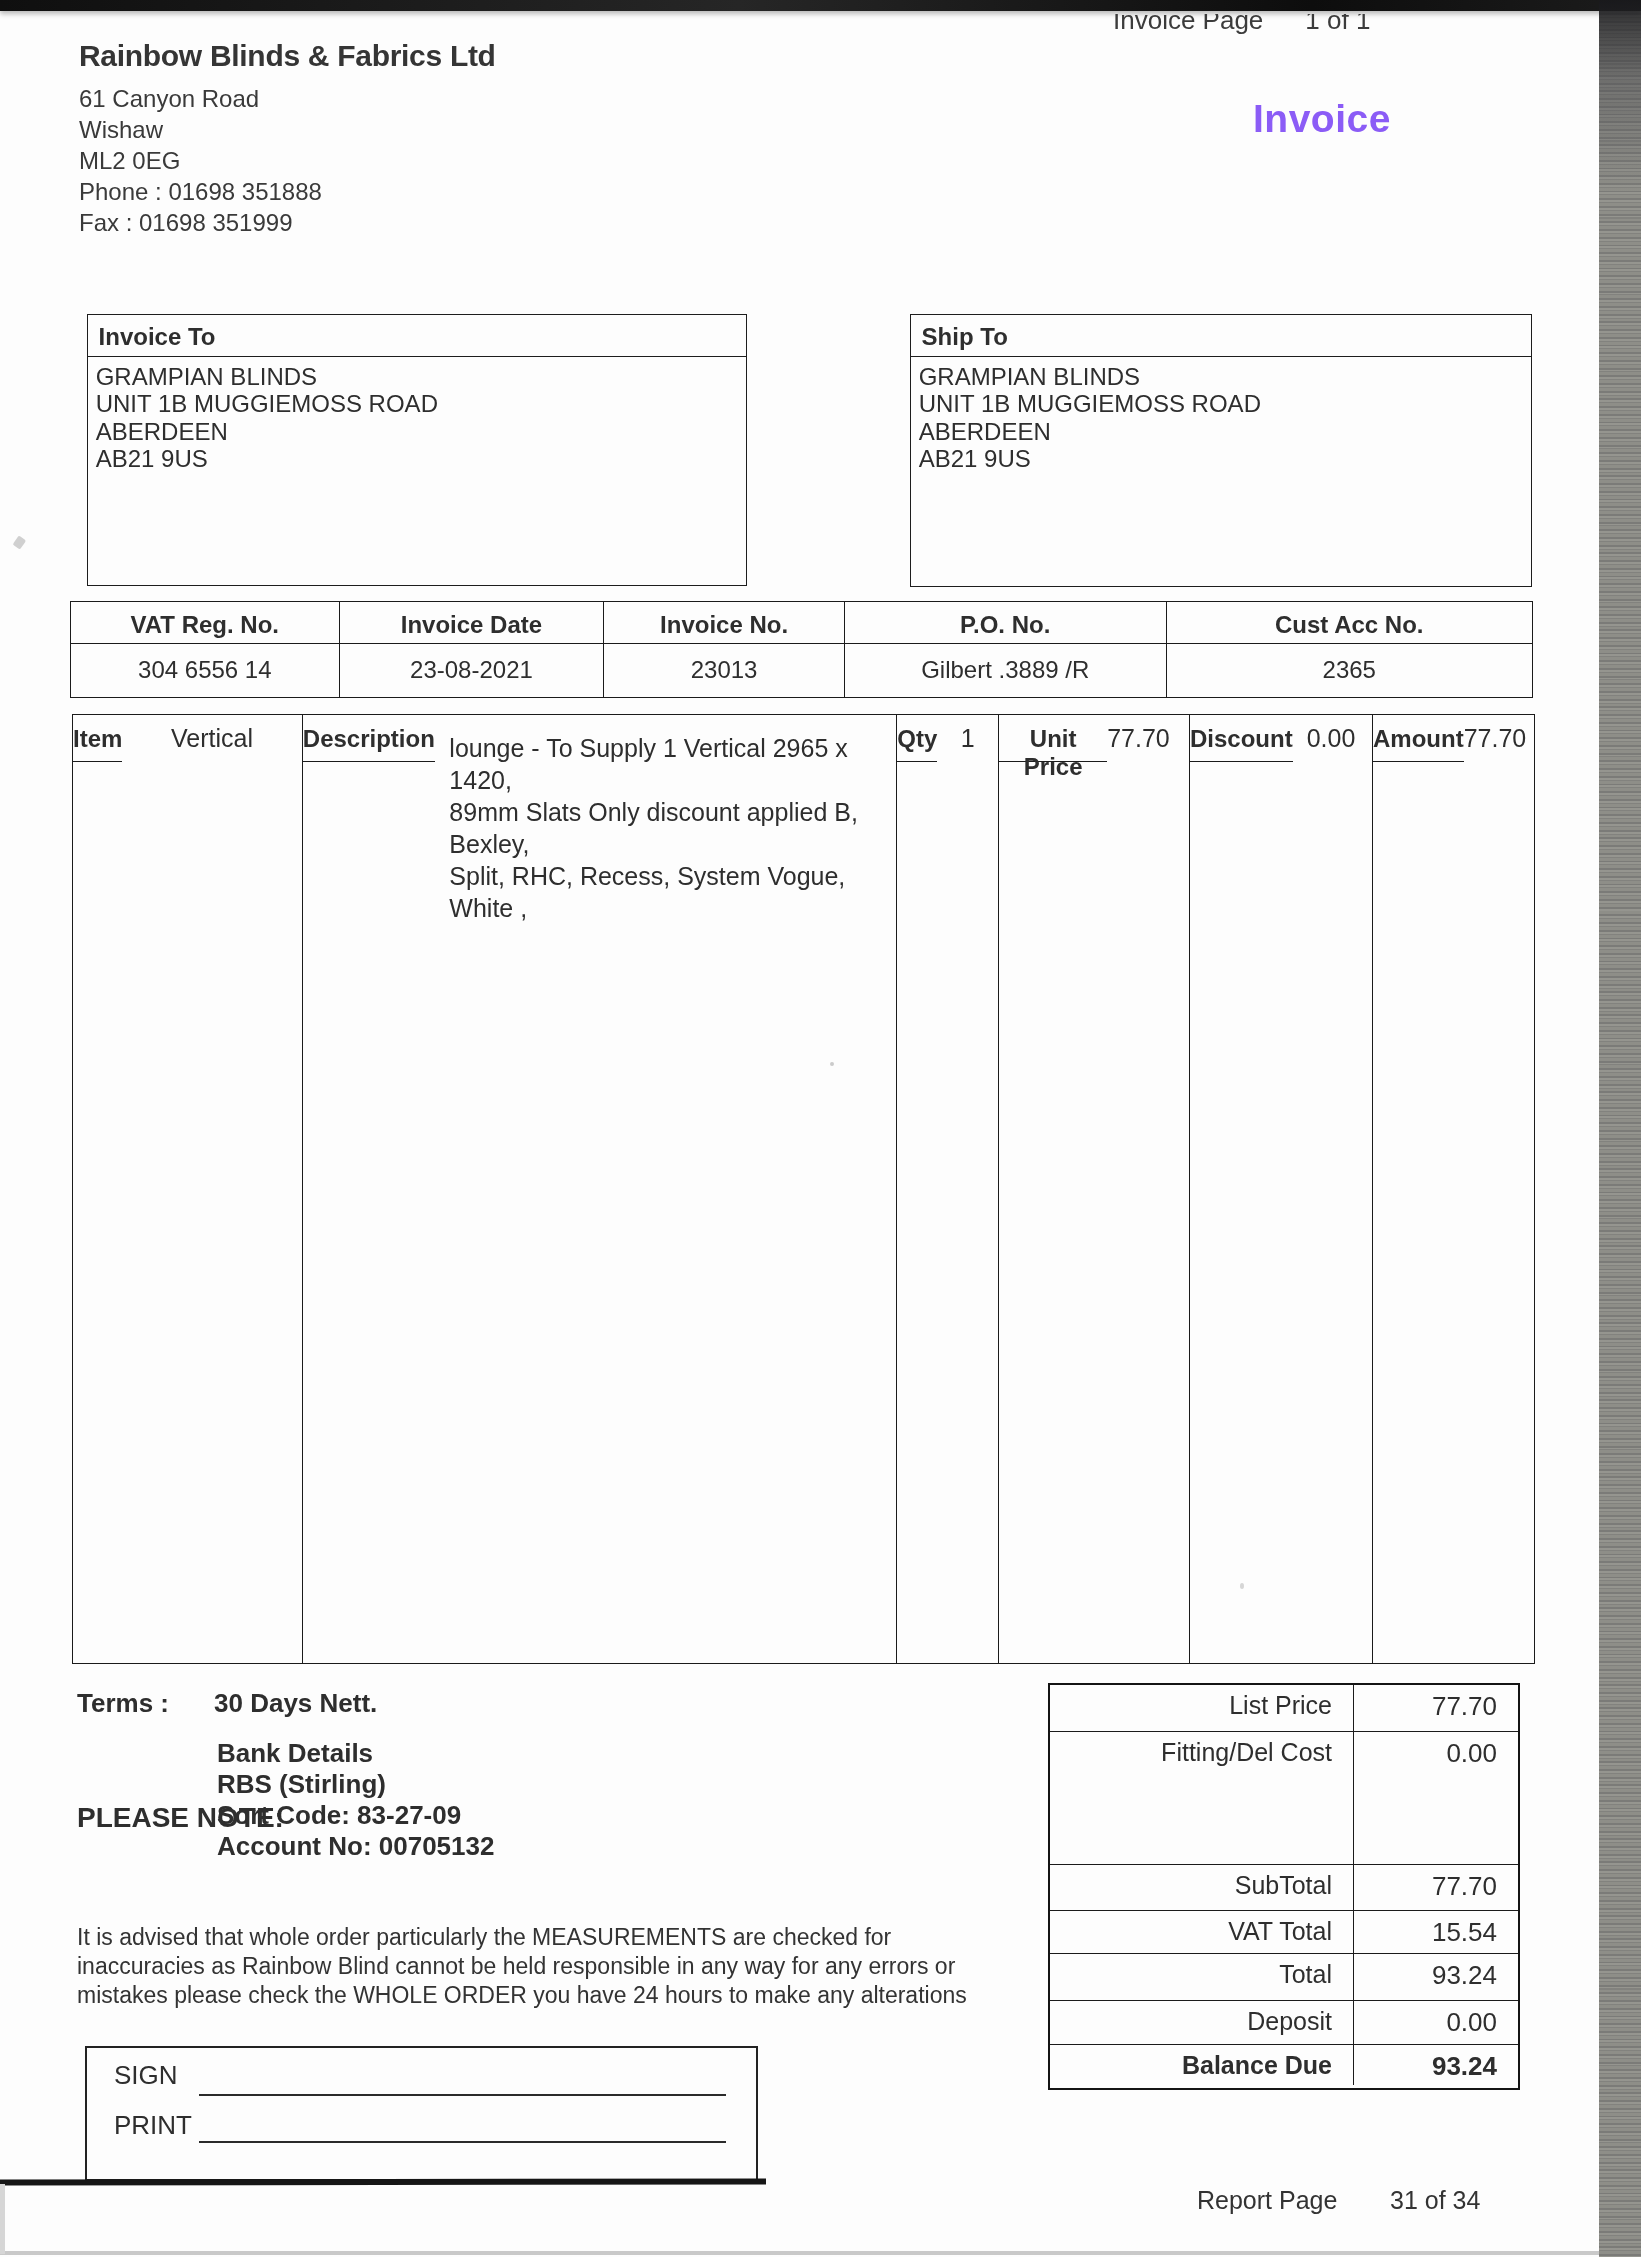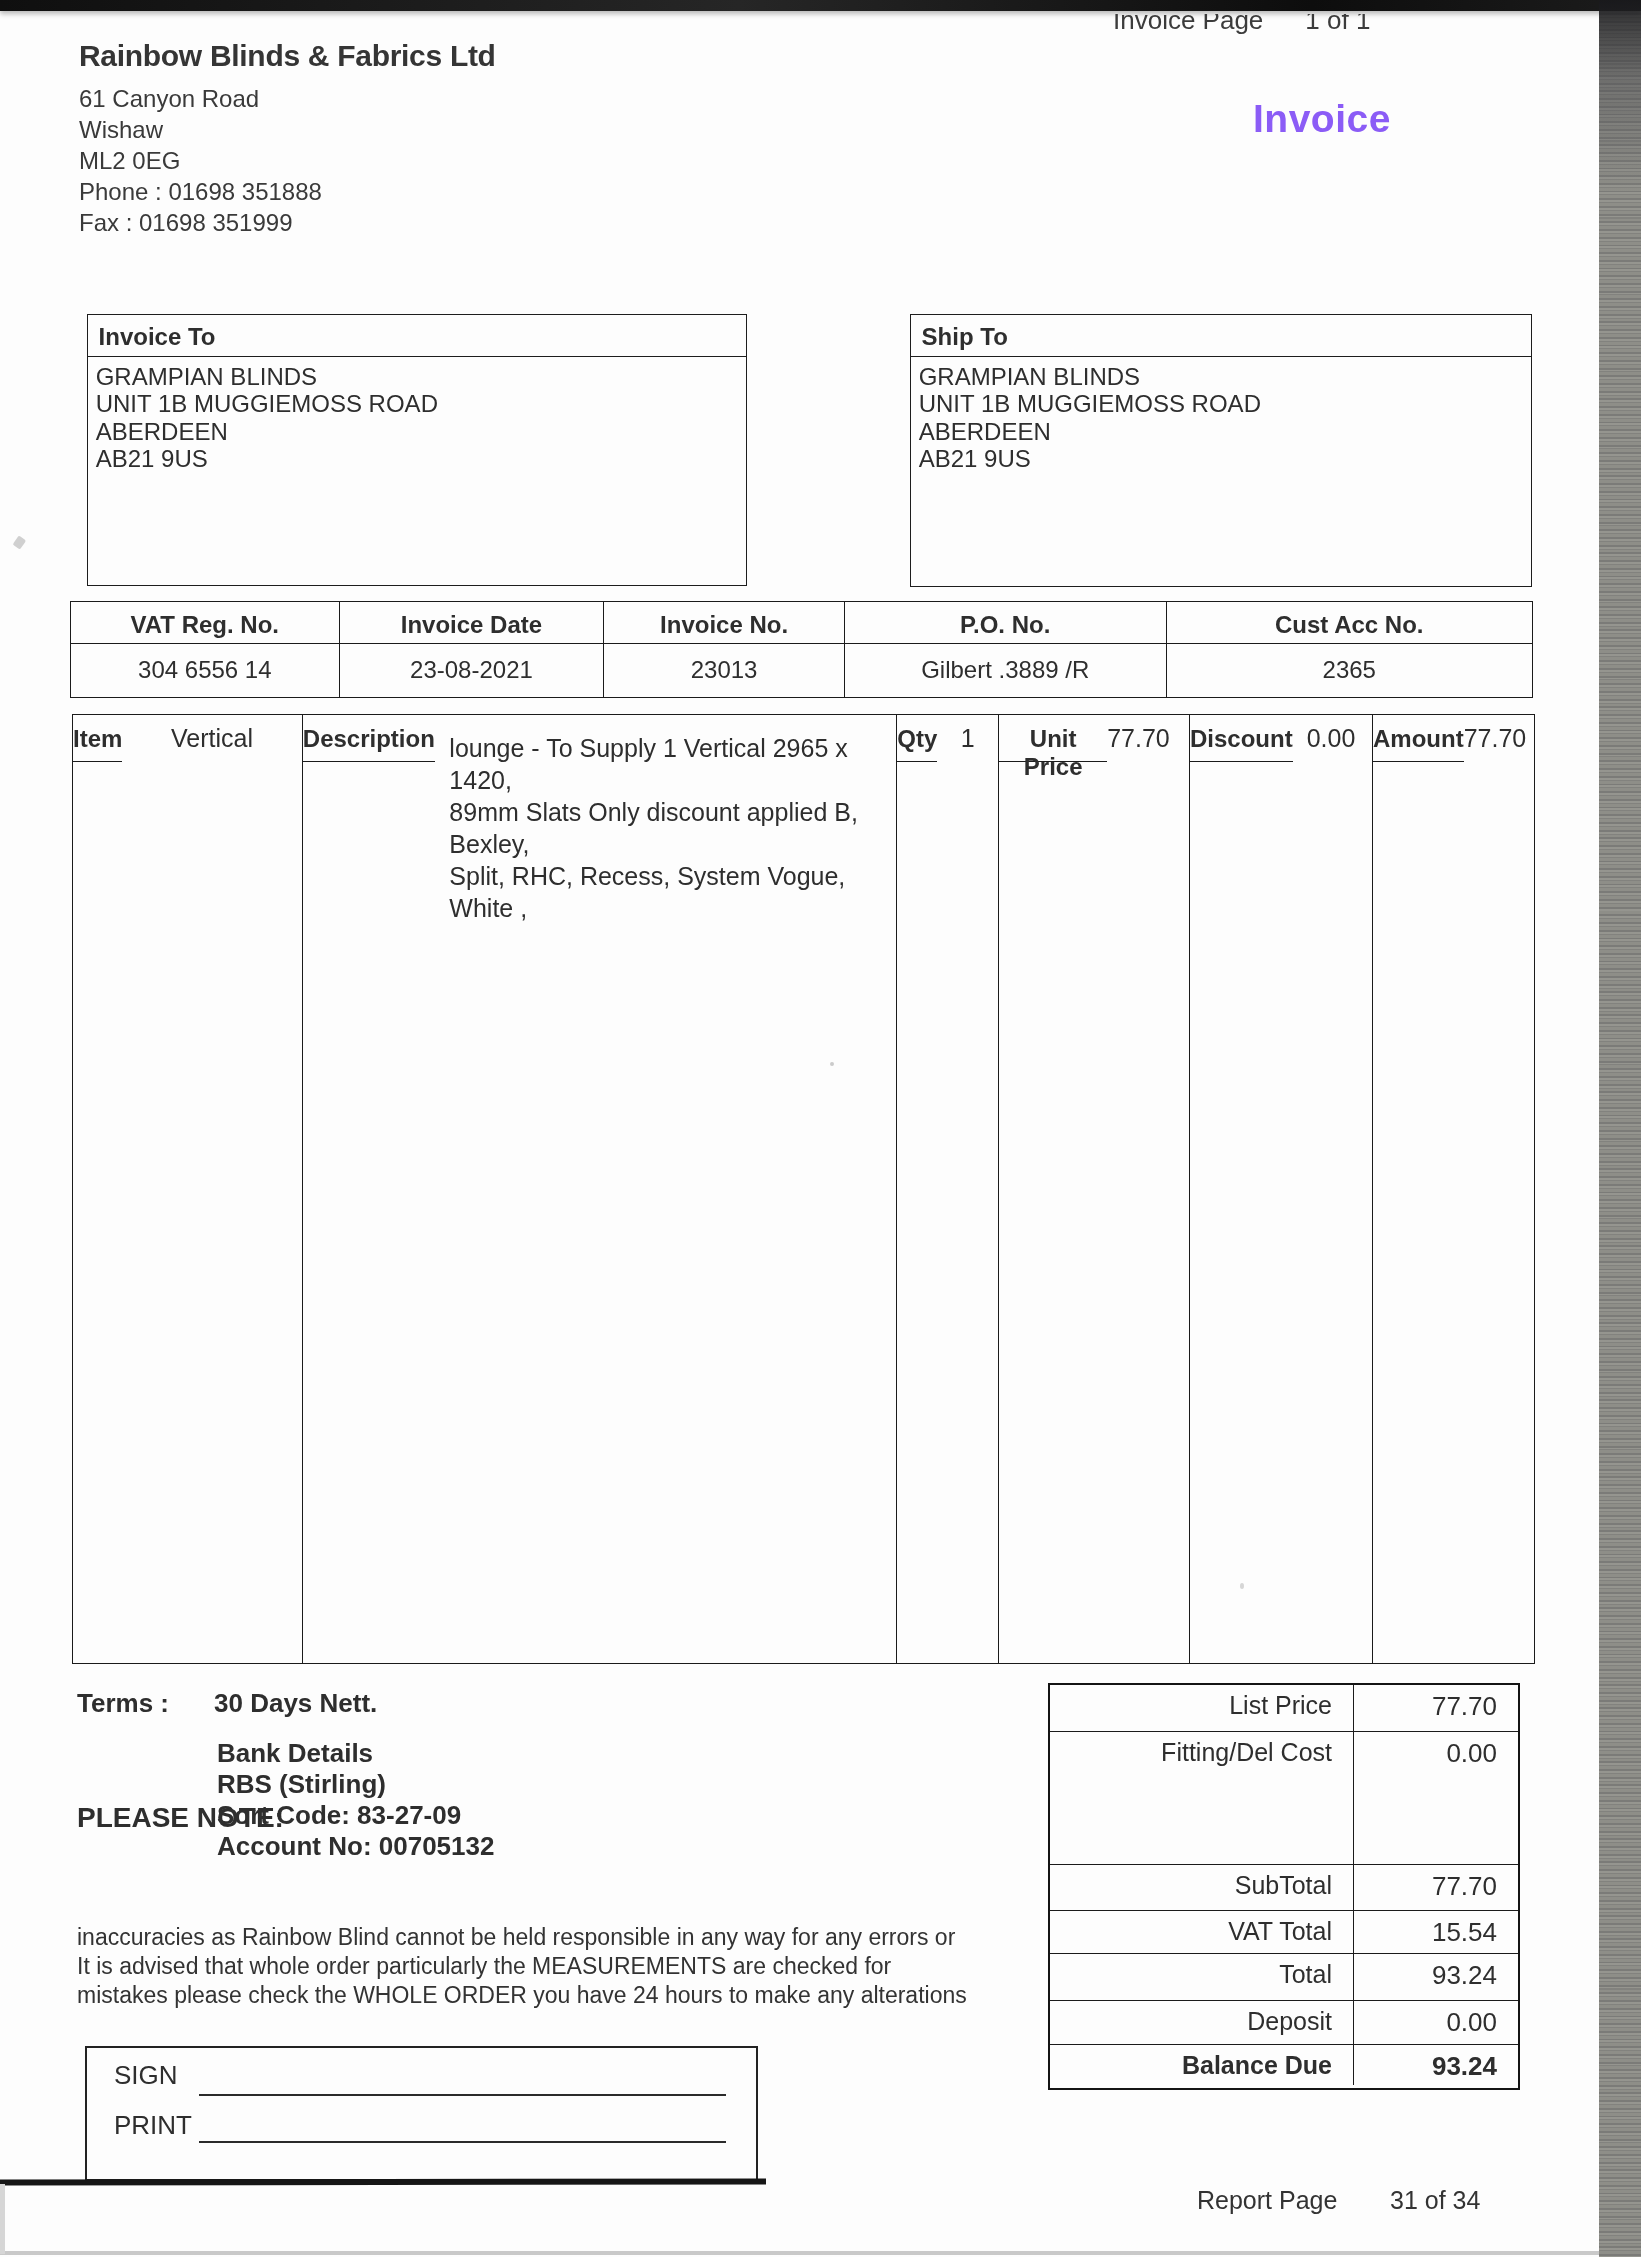--- a/index.html
+++ b/index.html
@@ -179,22 +179,22 @@
 
     <div class="abs bank">
       <div>Bank Details</div>
       <div>RBS (Stirling)</div>
       <div>Sort Code: 83-27-09</div>
       <div>Account No: 00705132</div>
     </div>
 
     <div class="abs please-note">PLEASE NOTE:</div>
     <div class="abs note">
+      <div>It is advised that whole order particularly the MEASUREMENTS are checked for</div>
       <div>inaccuracies as Rainbow Blind cannot be held responsible in any way for any errors or</div>
-      <div>It is advised that whole order particularly the MEASUREMENTS are checked for</div>
       <div>mistakes please check the WHOLE ORDER you have 24 hours to make any alterations</div>
     </div>
 
     <div class="abs totals">
       <div class="trow" style="height:47px;">
         <div class="tlabel">List Price</div>
         <div class="tvalue">77.70</div>
       </div>
       <div class="trow" style="height:133px;">
         <div class="tlabel">Fitting/Del Cost</div>

